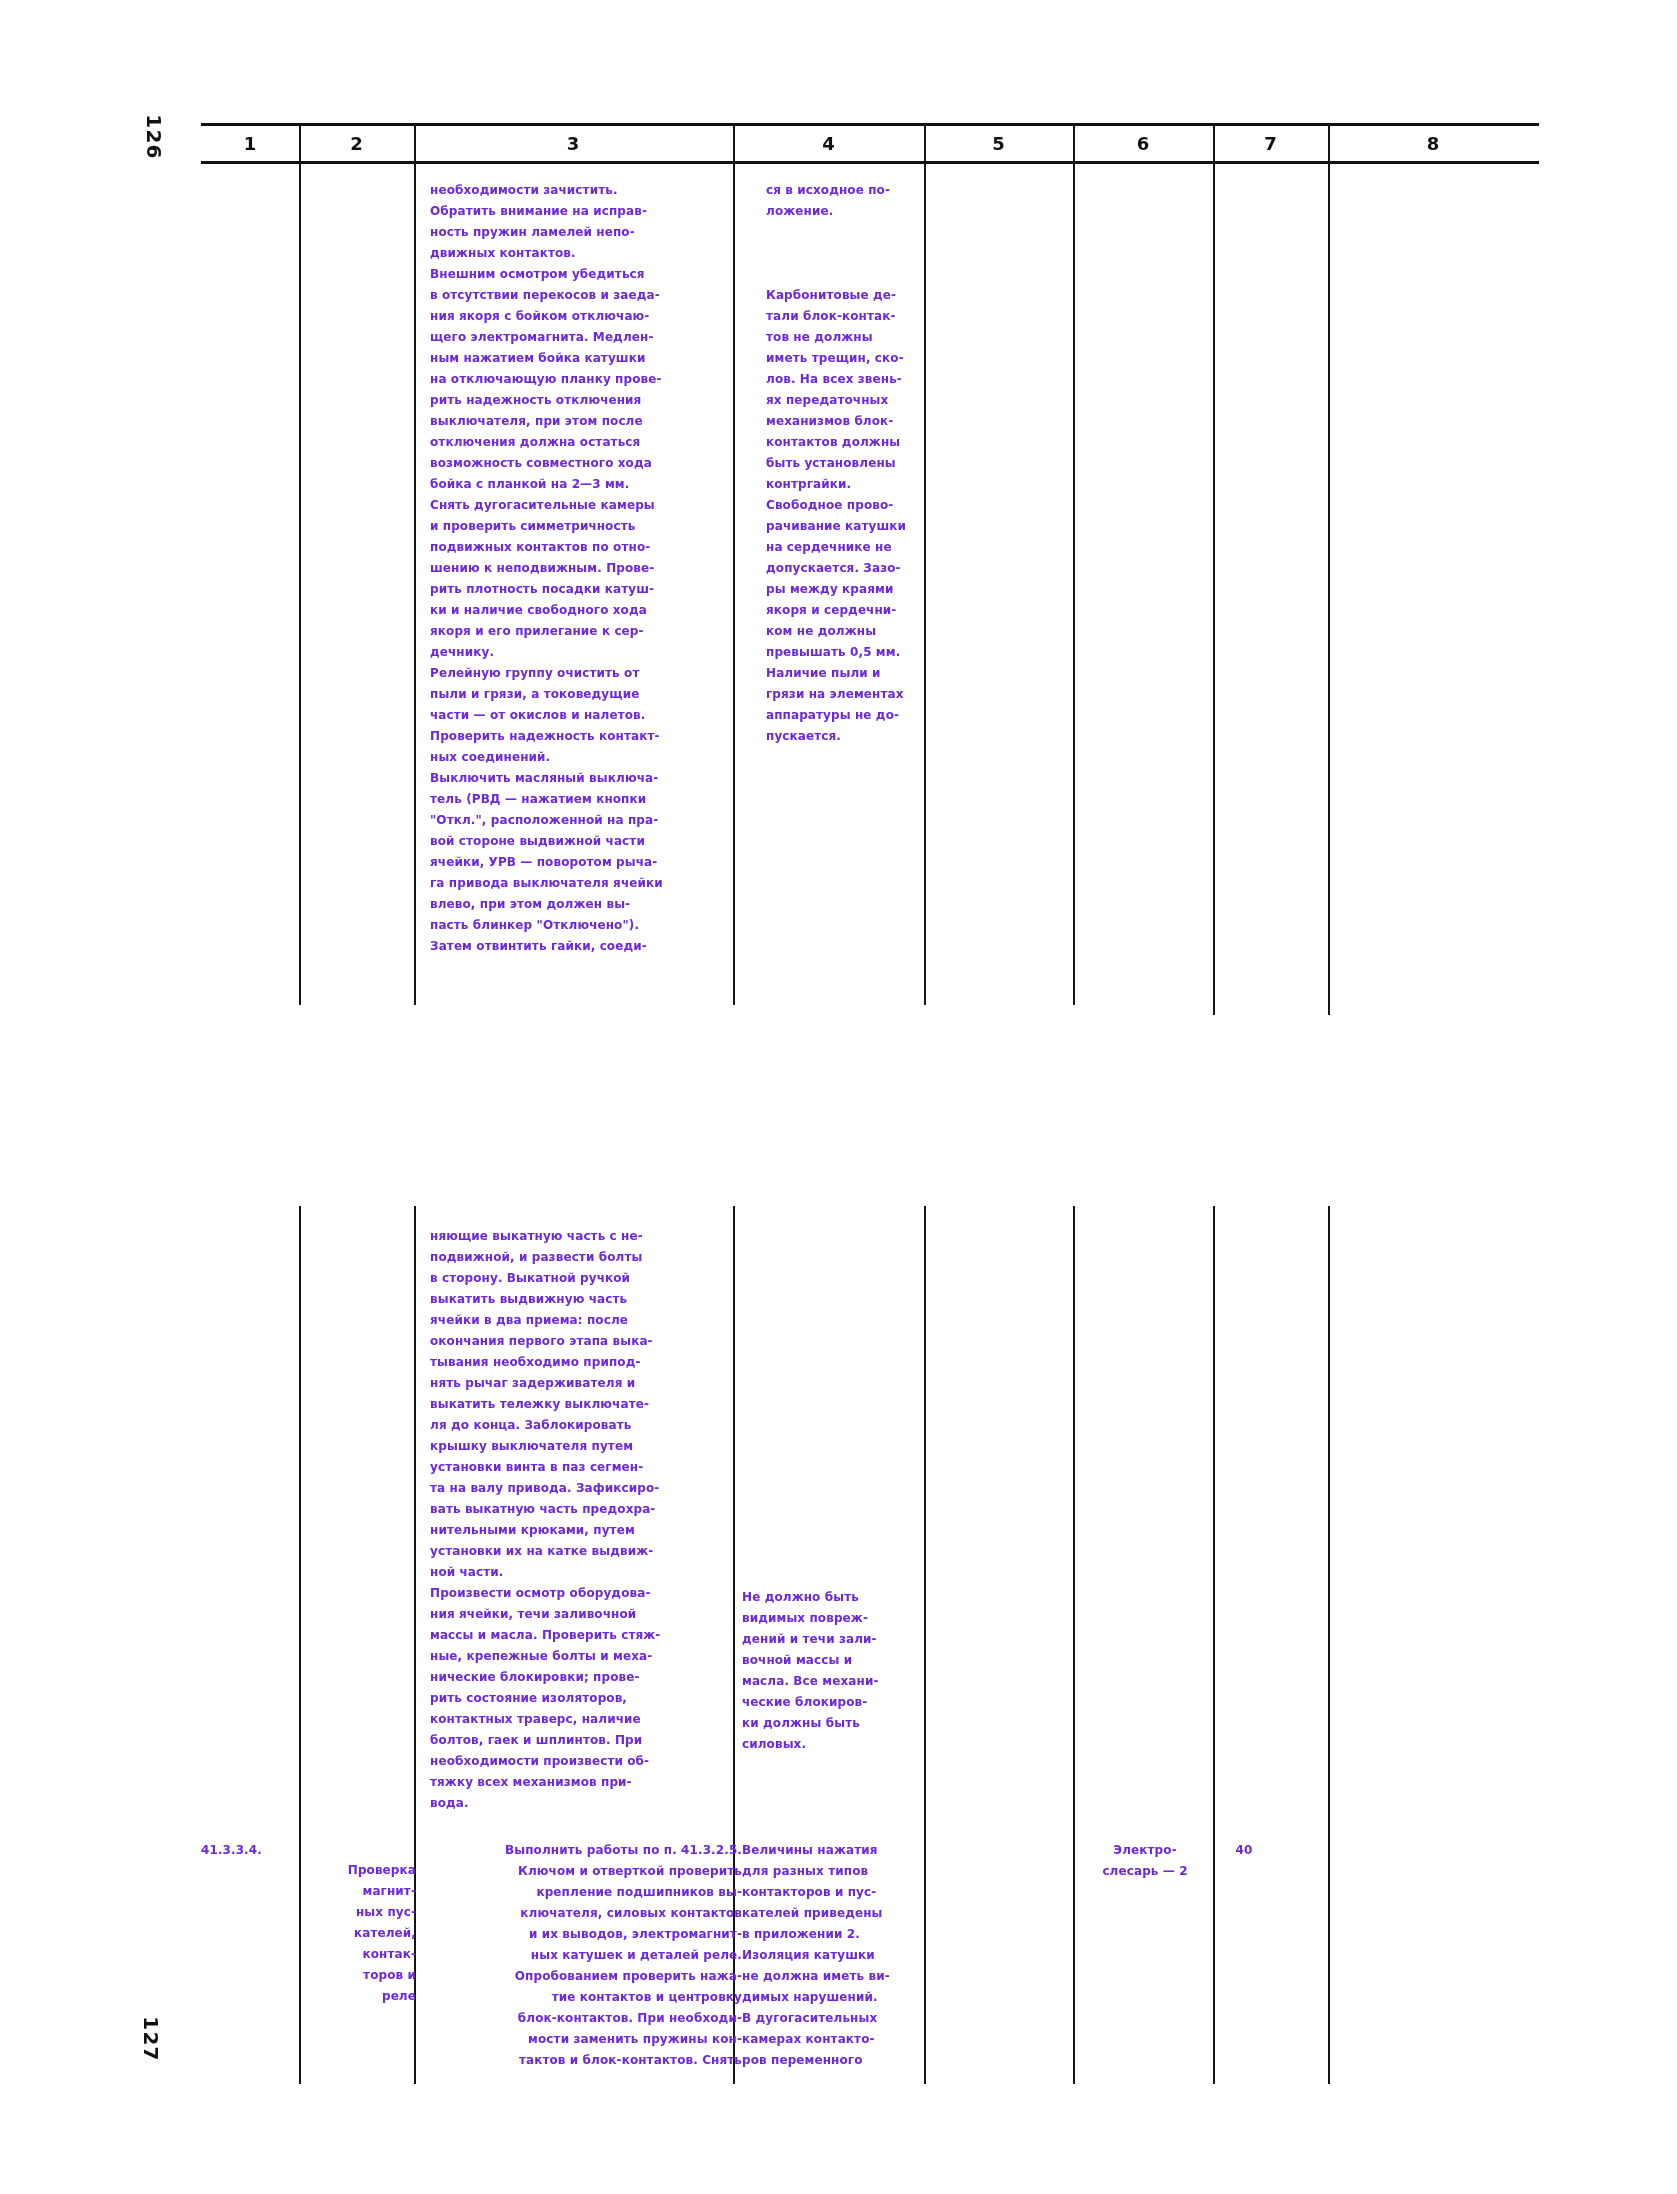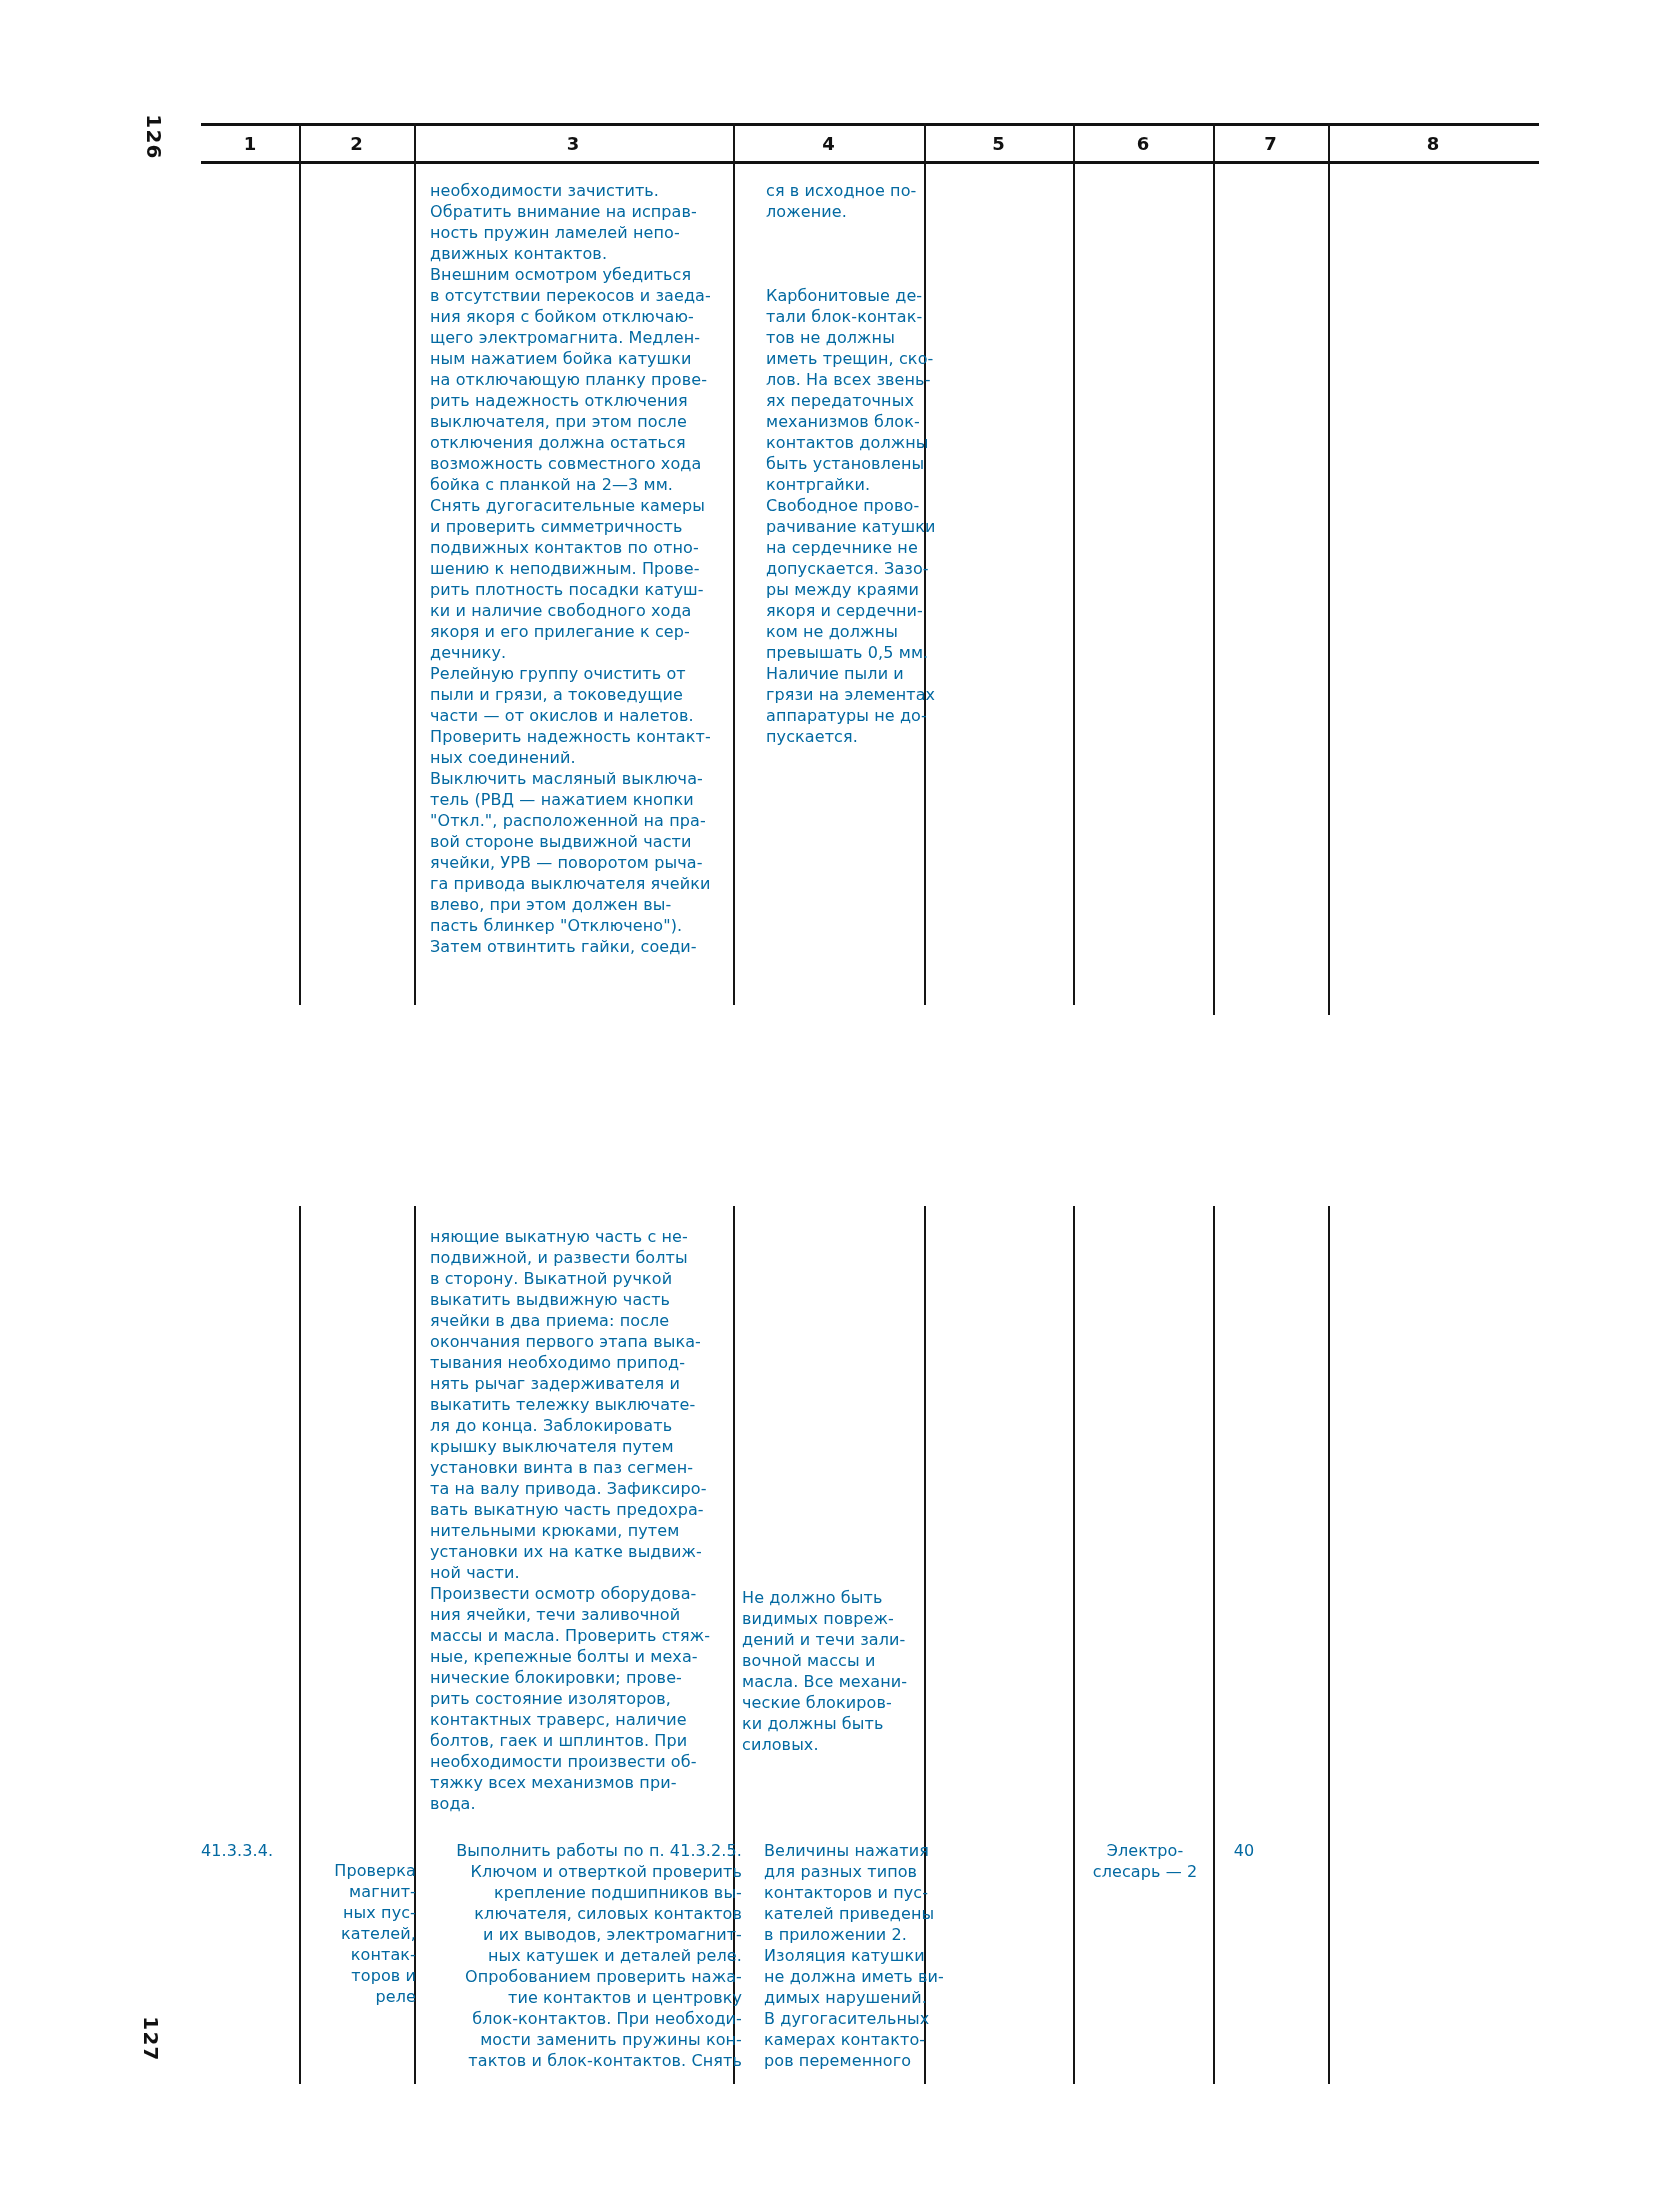--- a/index.html
+++ b/index.html
@@ -41,25 +41,25 @@
     top: 131px;
     height: 26.5px;
     font-size: 18px;
     font-weight: bold;
     text-align: center;
     line-height: 26.5px;
   }
   .txt {
     position: absolute;
     white-space: pre-line;
-    font-weight: normal;
-    font-size: 16px;
+    font-weight: bold;
+    font-size: 12px;
     line-height: 21px;
     letter-spacing: 0.1px;
-    color: #0369a1;
+    color: #6d28d9;
   }
   .center { text-align: center; }
 </style>
 </head>
 <body>
 
 <div id="page">
 
   <div class="pagenum" style="left:131px; top:125px;">126</div>
   <div class="pagenum" style="left:128px; top:2027px;">127</div>
@@ -206,21 +206,21 @@
 Ключом и отверткой проверить
 крепление подшипников вы-
 ключателя, силовых контактов
 и их выводов, электромагнит-
 ных катушек и деталей реле.
 Опробованием проверить нажа-
 тие контактов и центровку
 блок-контактов. При необходи-
 мости заменить пружины кон-
 тактов и блок-контактов. Снять</div>
-  <div class="txt" style="left:742px; top:1840px; width:188px;margin-left:22px;">Величины нажатия
+  <div class="txt" style="left:742px; top:1840px; width:188px;">Величины нажатия
 для разных типов
 контакторов и пус-
 кателей приведены
 в приложении 2.
 Изоляция катушки
 не должна иметь ви-
 димых нарушений.
 В дугогасительных
 камерах контакто-
 ров переменного</div>

